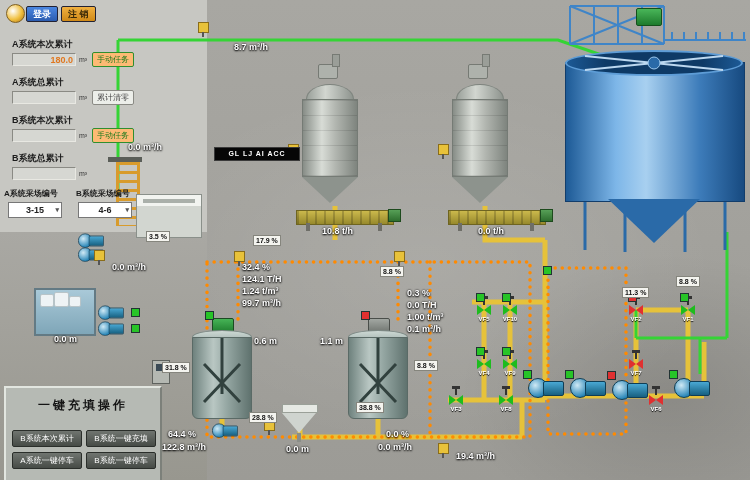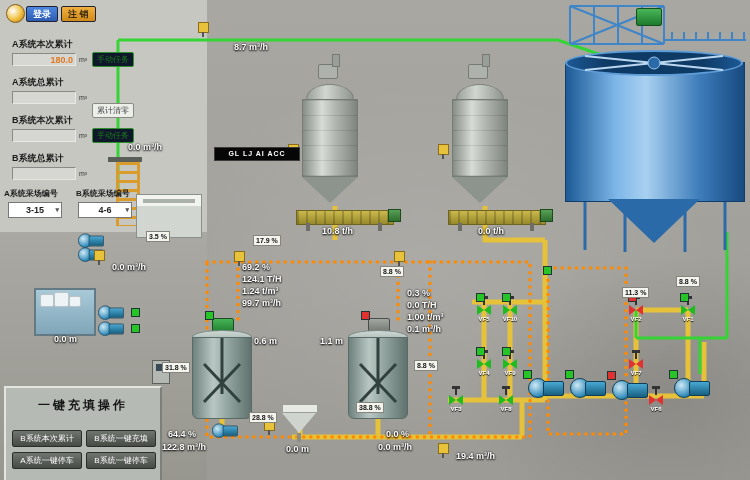--- a/index.html
+++ b/index.html
@@ -17,21 +17,21 @@
   .val{position:absolute;z-index:5;color:#fff;font:bold 9px "Liberation Sans",sans-serif;
        text-shadow:0 0 2px #000,0 1px 2px #000;white-space:nowrap;text-align:right;}
   .chip{position:absolute;z-index:5;background:#f4f4ef;border:1px solid #85857d;color:#111;
        font:bold 7px "Liberation Sans",sans-serif;padding:0 2px;height:9px;line-height:9px;white-space:nowrap;}
   .plabel{position:absolute;z-index:6;font:bold 9px "Liberation Sans",sans-serif;color:#1c1c1c;white-space:nowrap;}
   .unit{position:absolute;z-index:6;font:7px "Liberation Sans",sans-serif;color:#333;}
   .fld{position:absolute;z-index:6;width:64px;height:13px;background:#d6d7d2;
        border:1px solid;border-color:#8a8a84 #e8e8e2 #e8e8e2 #8a8a84;
        font:bold 9px "Liberation Sans",sans-serif;color:#555;text-align:right;padding:0 2px;box-sizing:border-box;}
   .sbtn{position:absolute;z-index:6;height:15px;font:8px "Liberation Sans",sans-serif;border-radius:2px;padding:0 4px;cursor:pointer;}
-  .sbtn.green{background:#0f172a;border:1px solid #2f8f2f;color:#1d7a1d;}
+  .sbtn.green{background:#fdba74;border:1px solid #2f8f2f;color:#1d7a1d;}
   .sbtn.gray{background:#eceee9;border:1px solid #8a8a84;color:#444;}
   .hbtn{position:absolute;z-index:6;height:16px;font:bold 9px "Liberation Sans",sans-serif;
        color:#fff;border:1px solid #223;border-radius:2px;padding:0 6px;cursor:pointer;}
   #login-btn{left:26px;top:6px;background:linear-gradient(#4a86e0,#2b5cb0);}
   #logout-btn{left:61px;top:6px;background:linear-gradient(#f0b040,#d08a18);color:#3a2a08;}
   .logo{position:absolute;left:6px;top:4px;width:17px;height:17px;border-radius:50%;z-index:6;
        background:radial-gradient(circle at 35% 35%,#fff,#f0c040 55%,#b07010);border:1px solid #806020;}
   .sel{position:absolute;z-index:6;width:52px;height:14px;background:#fff;border:1px solid #777;
        font:bold 9px "Liberation Sans",sans-serif;color:#222;line-height:14px;text-align:center;cursor:pointer;}
   .sel .arr{position:absolute;right:2px;top:0;font-size:7px;color:#555;}
@@ -164,21 +164,21 @@
   <button class="hbtn" id="logout-btn">注 销</button>
 
   <div class="plabel" style="left:12px;top:38px">A系统本次累计</div>
   <input class="fld" style="left: 12px; top: 53px; color: rgb(224, 120, 32);" value="180.0">
   <div class="unit" style="left:79px;top:56px">m³</div>
   <button class="sbtn green" style="left:92px;top:52px">手动任务</button>
 
   <div class="plabel" style="left:12px;top:76px">A系统总累计</div>
   <input class="fld" style="left: 12px; top: 91px;" value="">
   <div class="unit" style="left:79px;top:94px">m³</div>
-  <button class="sbtn gray" style="left:92px;top:103px">累计清零</button>
+  <button class="sbtn gray" style="left:92px;top:90px">累计清零</button>
 
   <div class="plabel" style="left:12px;top:114px">B系统本次累计</div>
   <input class="fld" style="left: 12px; top: 129px;" value="">
   <div class="unit" style="left:79px;top:132px">m³</div>
   <button class="sbtn green" style="left:92px;top:128px">手动任务</button>
 
   <div class="plabel" style="left:12px;top:152px">B系统总累计</div>
   <input class="fld" style="left: 12px; top: 167px;" value="">
   <div class="unit" style="left:79px;top:170px">m³</div>
 
@@ -384,21 +384,21 @@
   <div class="val" style="left:128px;top:142px">0.0 m³/h</div>
   <div class="val" style="left:112px;top:262px">0.0 m³/h</div>
   <div class="val" style="left:322px;top:226px">10.8 t/h</div>
   <div class="val" style="left:478px;top:226px">0.0 t/h</div>
   <div class="val" style="left:54px;top:334px">0.0 m</div>
   <div class="val" style="left:254px;top:336px">0.6 m</div>
   <div class="val" style="left:320px;top:336px">1.1 m</div>
   <div class="val" style="left:286px;top:444px">0.0 m</div>
   <div class="val" style="left:456px;top:451px">19.4 m³/h</div>
 
-  <div class="val" style="left:242px;top:262px">69.2 %</div>
+  <div class="val" style="left:242px;top:262px">32.4 %</div>
   <div class="val" style="left:242px;top:274px">124.1 T/H</div>
   <div class="val" style="left:242px;top:286px">1.24 t/m³</div>
   <div class="val" style="left:242px;top:298px">99.7 m³/h</div>
 
   <div class="val" style="left:407px;top:288px">0.3 %</div>
   <div class="val" style="left:407px;top:300px">0.0 T/H</div>
   <div class="val" style="left:407px;top:312px">1.00 t/m³</div>
   <div class="val" style="left:407px;top:324px">0.1 m³/h</div>
 
   <div class="val" style="left:168px;top:429px">64.4 %</div>

